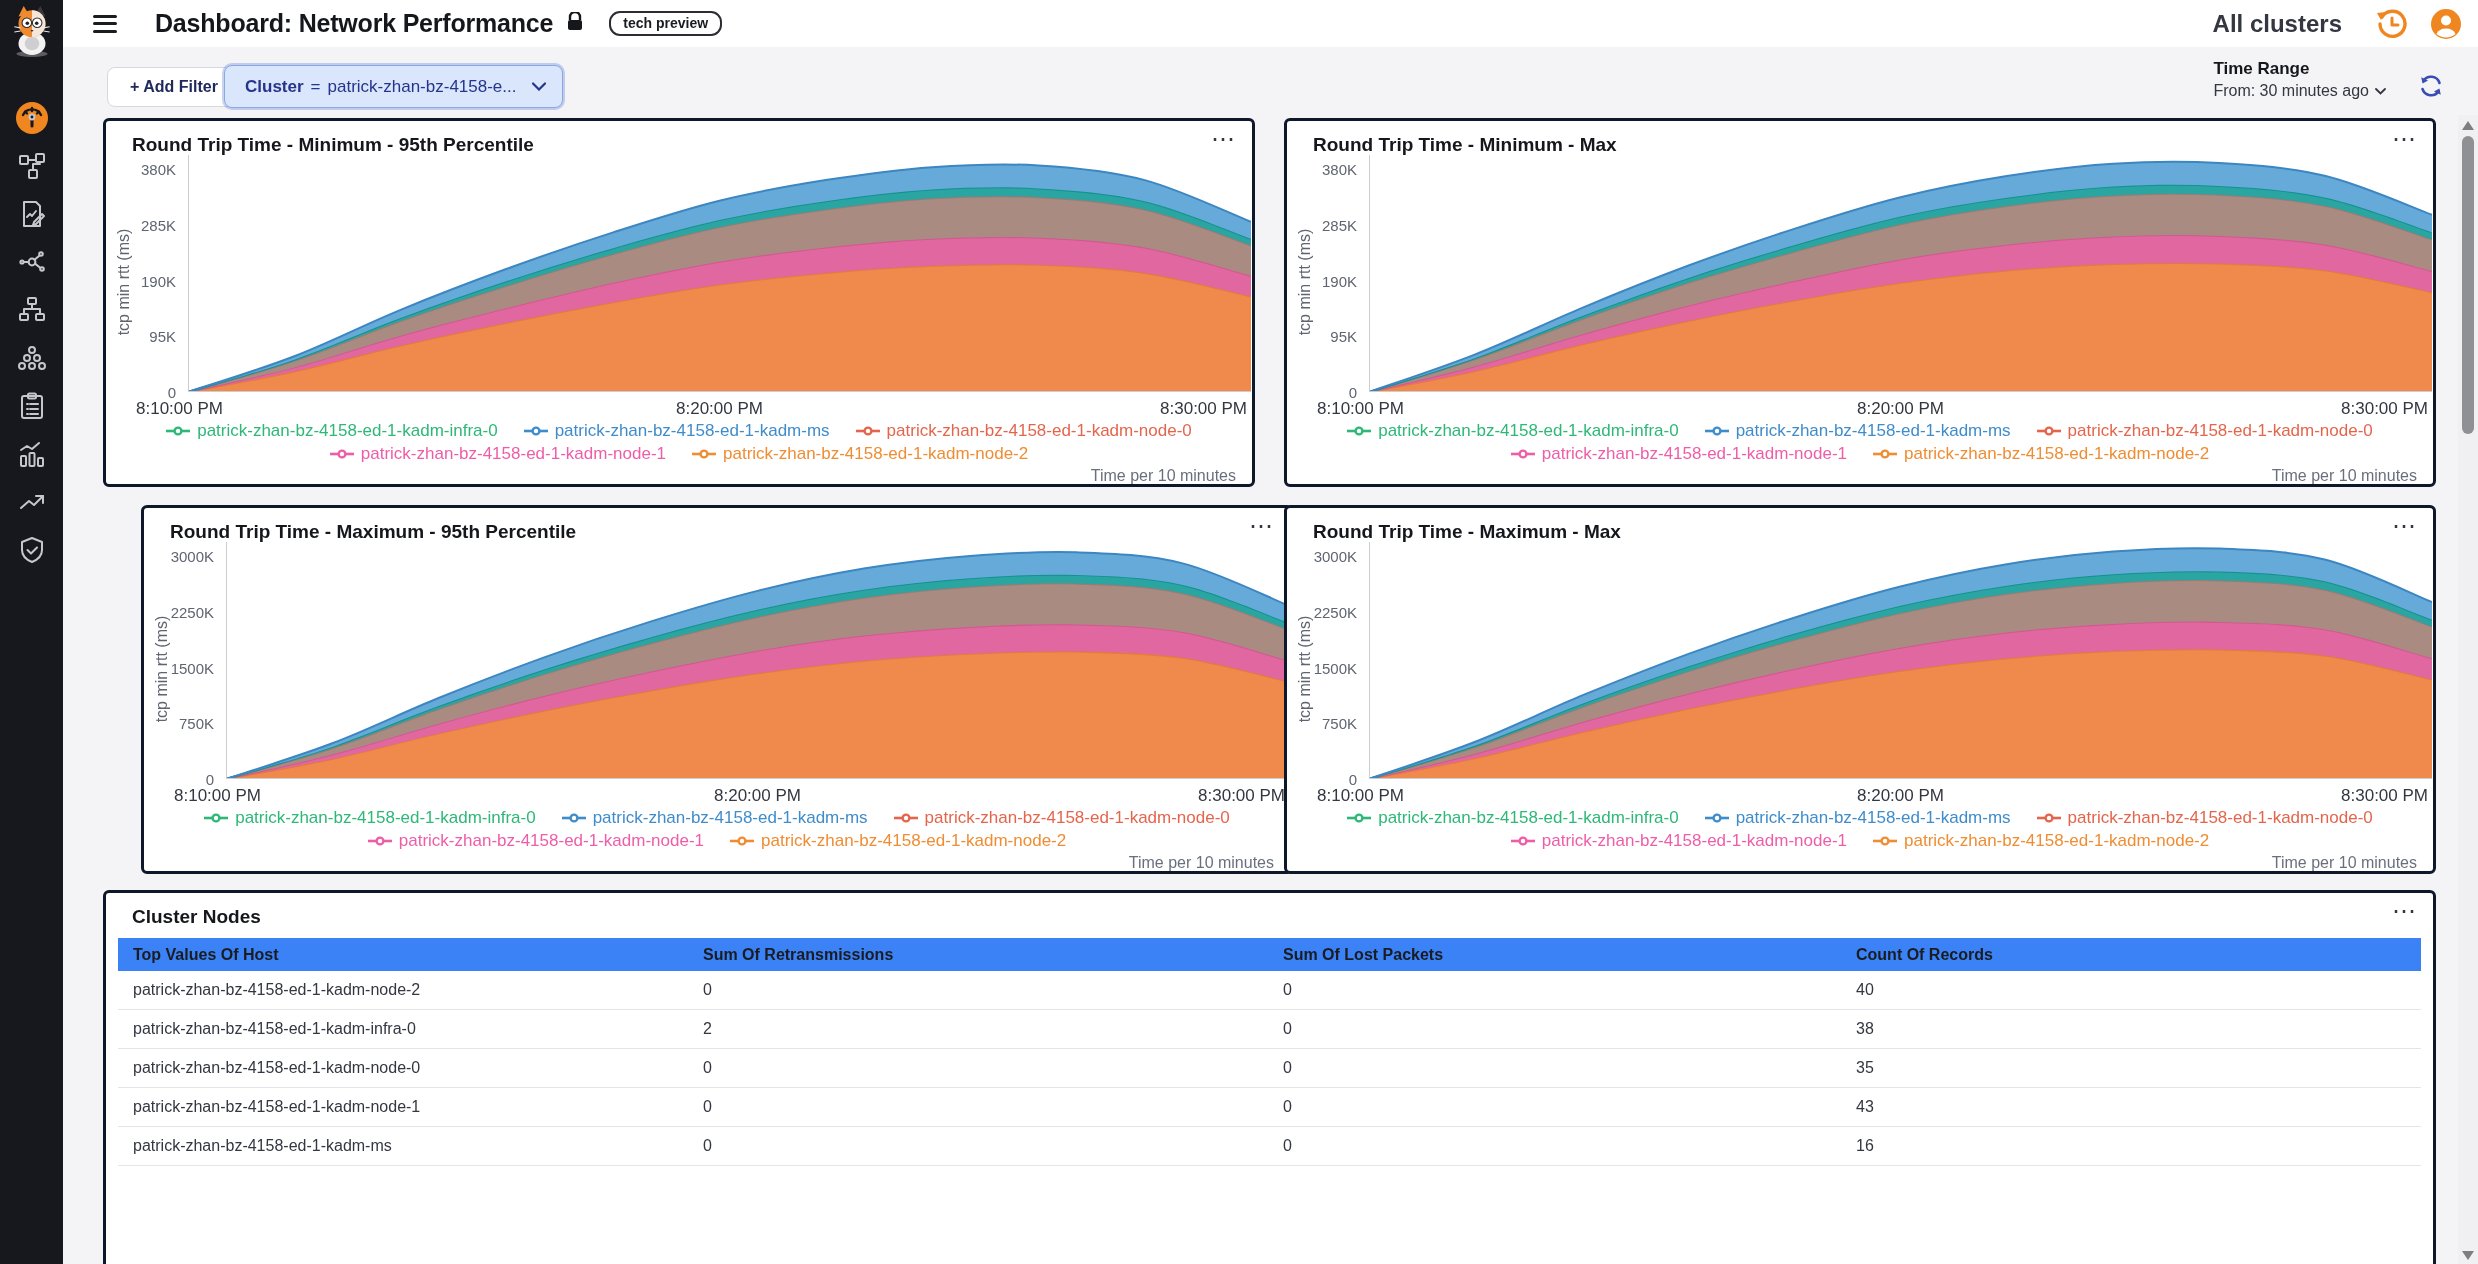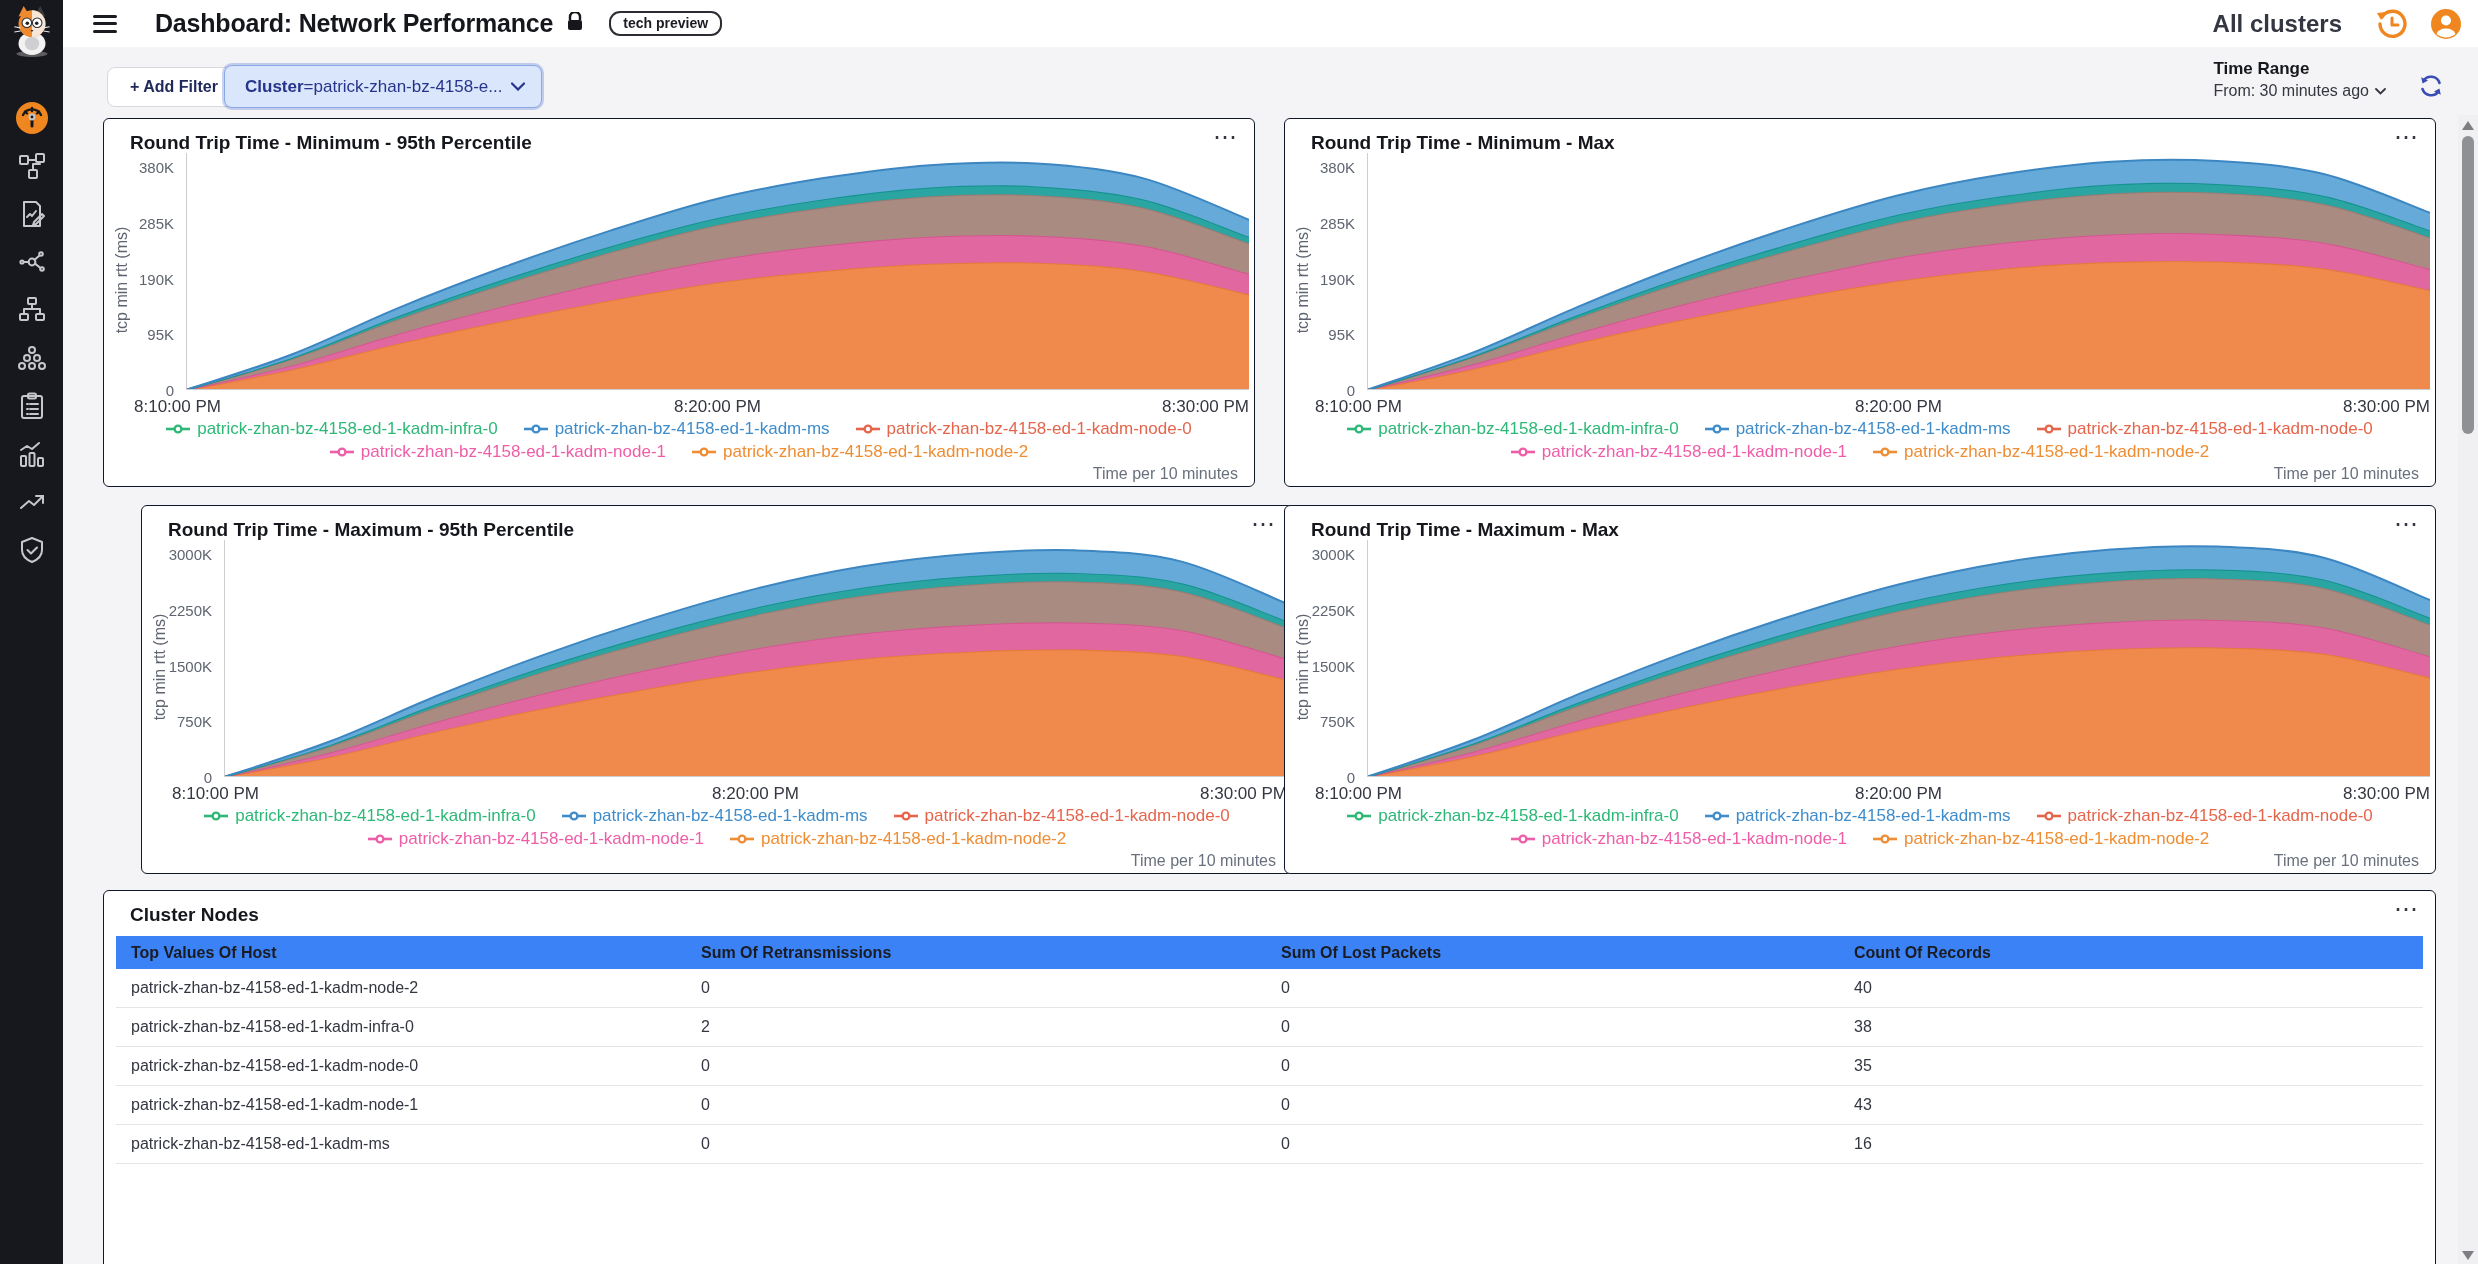--- a/index.html
+++ b/index.html
@@ -31,30 +31,30 @@
   .icon-btn { background:none; border:none; cursor:pointer; display:flex; align-items:center; justify-content:center; }
   .history-btn { margin-right:22px; }
 
   
   .filter-row { position:absolute; left:63px; top:47px; right:0; height:71px; background:#f4f4f6; }
   .add-filter { position:absolute; left:44px; top:20px; height:40px; padding:0 22px; background:#fff;
     border:1px solid #d7d8dd; border-radius:8px; font-size:16px; font-weight:600; color:#20295c; cursor:pointer;
     font-family:inherit; }
   .filter-pill { position:absolute; left:161px; top:18px; height:43px; padding:0 16px 0 20px;
     background:#d9e6fb; border:1px solid #89a8ea; border-radius:8px; box-shadow:0 0 0 2px rgba(64,96,200,.28);
-    display:flex; align-items:center; gap:0; font-size:17px; color:#27348b; cursor:pointer; font-family:inherit; }
+    display:flex; align-items:center; gap:7px; font-size:17px; color:#27348b; cursor:pointer; font-family:inherit; }
   .filter-pill .f-field { font-weight:700; }
   .filter-pill svg { margin-left:8px; }
   .time-range { position:absolute; right:92px; top:12px; text-align:left; cursor:pointer; }
   .tr-label { font-size:17px; font-weight:700; color:#15171c; }
   .tr-from { font-size:16px; color:#343741; margin-top:3px; display:flex; align-items:center; gap:6px; }
   .refresh { position:absolute; right:34px; top:26px; }
 
   
-  .panel { position:absolute; background:#fff; border:1px solid #0f172a; border-radius:6px;padding-left:44px; }
+  .panel { position:absolute; background:#fff; border:3px solid #0f172a; border-radius:6px;padding-left:44px; }
   .chart-title, .table-title { position:absolute; left:26px; top:13px; font-size:19px; font-weight:700; color:#15171c; }
   .ellipsis { position:absolute; right:16px; top:4px; background:none; border:none; font-size:24px;
     color:#343741; cursor:pointer; letter-spacing:1px; }
   .ylabel { position:absolute; left:-62px; top:152px; width:160px; text-align:center;
     transform:rotate(-90deg); font-size:16px; color:#5f6570; }
   .ytick { position:absolute; width:58px; text-align:right; font-size:15px; color:#5f6570; transform:translateY(-50%); }
   .plot { position:absolute; left:82px; top:34px; }
   .xlabel { position:absolute; top:278px; font-size:17px; color:#343741; white-space:nowrap; }
   .legend-row { position:absolute; left:0; width:100%; display:flex; justify-content:center; gap:26px; }
   .legend-item { display:flex; align-items:center; gap:7px; font-size:17px; cursor:pointer; white-space:nowrap; }

